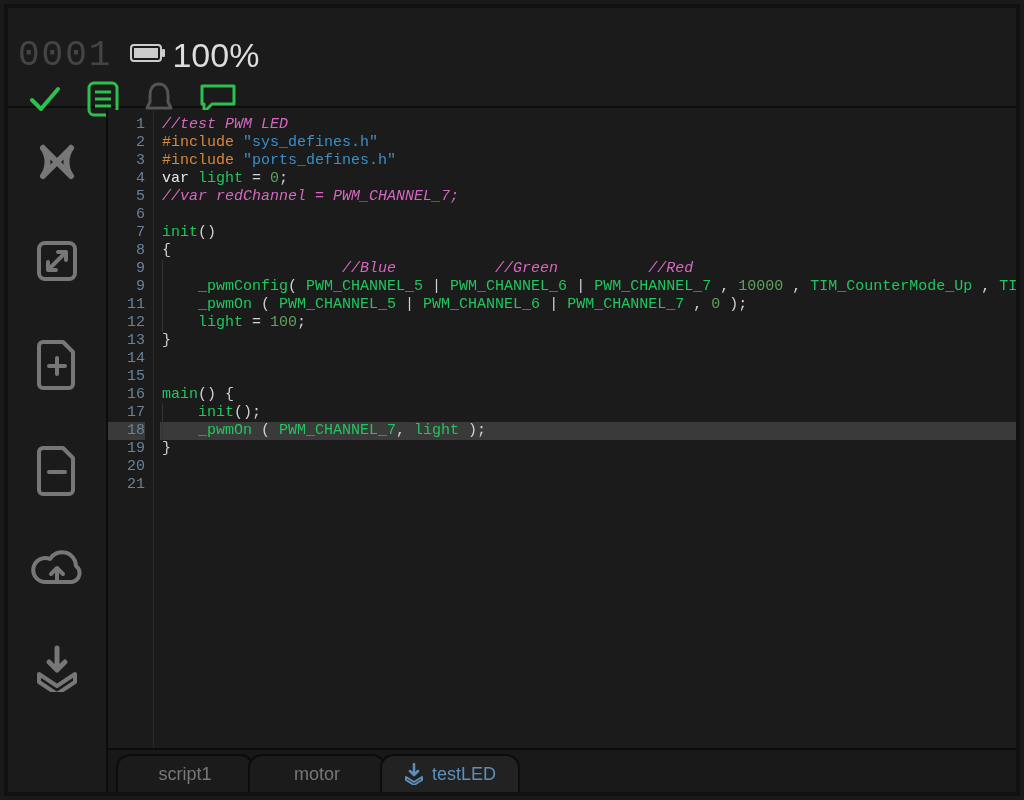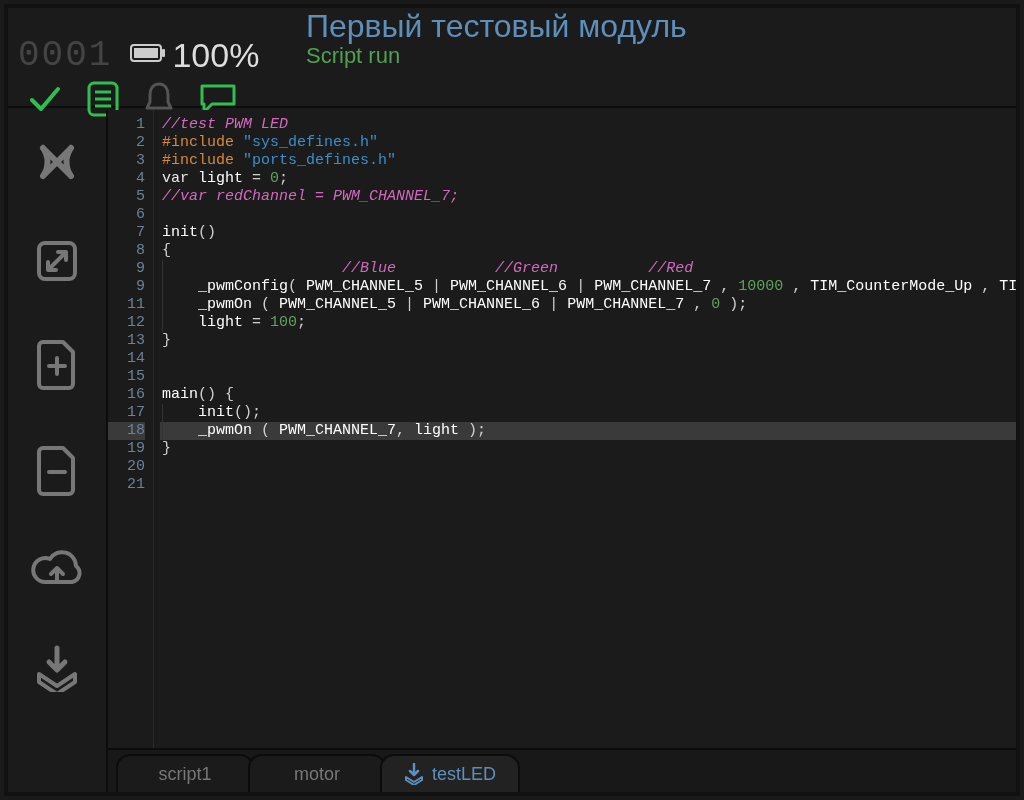--- a/index.html
+++ b/index.html
@@ -75,21 +75,21 @@
   .codeline { height:18px; position:relative; padding-left:2px; }
   .hl-line { background:#3a3a3a; }
 
   .indent-guide { position:absolute; top:0; bottom:0; border-left:1px solid #333; }
 
   .c-comment { color:#d667c1; font-style:italic; }
   .c-pre     { color:#d9873b; }
   .c-str     { color:#3a8fc9; }
   .c-kw      { color:#e8e8e8; }
   .c-num     { color:#5fa25f; }
-  .c-id      { color:#ffffff; }
+  .c-id      { color:#22c55e; }
   .c-op      { color:#d0d0d0; }
 
   .tabs {
     height:44px;
     display:flex; align-items:flex-end;
     padding-left:8px;
     border-top:2px solid #0c0c0c;
     background:#181818;
     gap:0;
   }
@@ -155,24 +155,20 @@
             <path d="M17 4 C11 4 8 9 8 15 L8 22 L5 28 L29 28 L26 22 L26 15 C26 9 23 4 17 4 Z" fill="none" stroke="#555" stroke-width="3" stroke-linejoin="round"></path>
             <path d="M13 30 a4 4 0 0 0 8 0" fill="none" stroke="#555" stroke-width="3"></path>
           </svg>
         </span>
         <span class="sicon">
           <svg width="40" height="36" viewBox="0 0 40 36">
             <path d="M4 5 h32 a0 0 0 0 1 0 0 v18 a0 0 0 0 1 0 0 h-22 l-8 8 v-8 h-2 Z" fill="none" stroke="#2fbf4f" stroke-width="3" stroke-linejoin="round" rx="4"></path>
           </svg>
         </span>
       </div>
-    </div>
-    <div class="title-block">
-      <div class="title-main">Первый тестовый модуль</div>
-      <div class="title-sub">Script run</div>
     </div>
   </div>
 
   <div class="body">
     <div class="side">
       <span class="tool">
         <svg width="44" height="44" viewBox="0 0 44 44">
           <path d="M8 8 C 14 16, 14 28, 8 36 M36 8 C 30 16, 30 28, 36 36 M8 8 L36 36 M36 8 L8 36" fill="none" stroke="#777" stroke-width="6" stroke-linecap="round"></path>
         </svg>
       </span>

